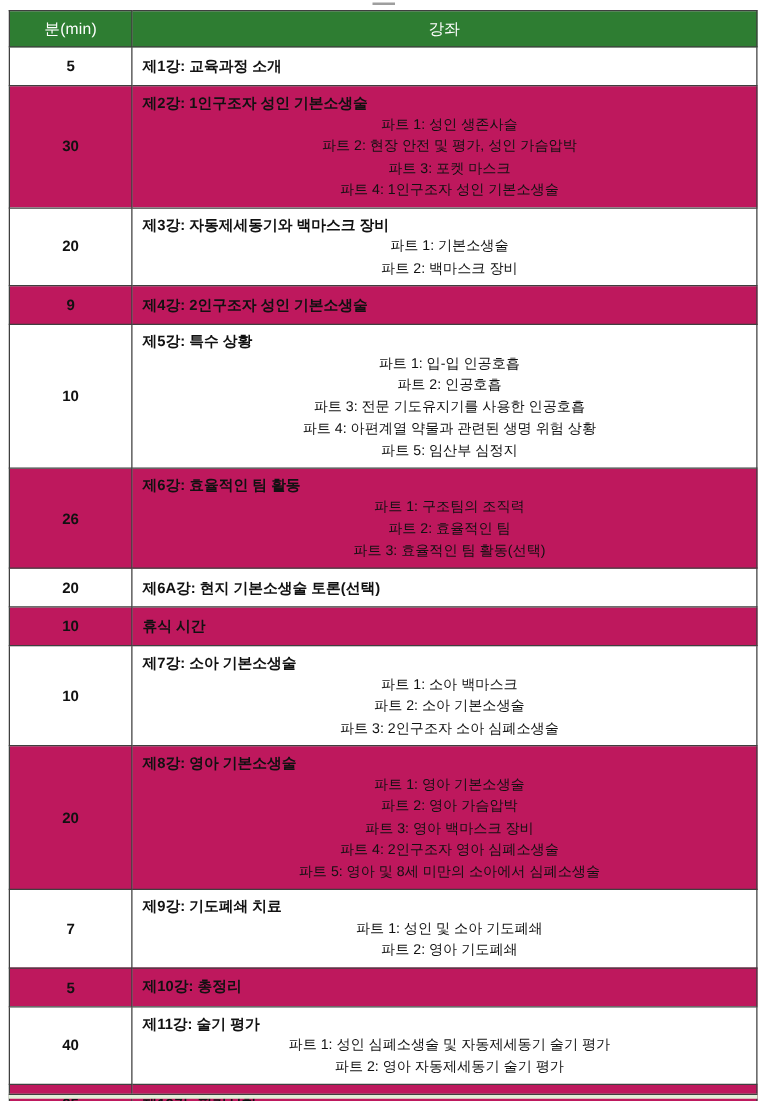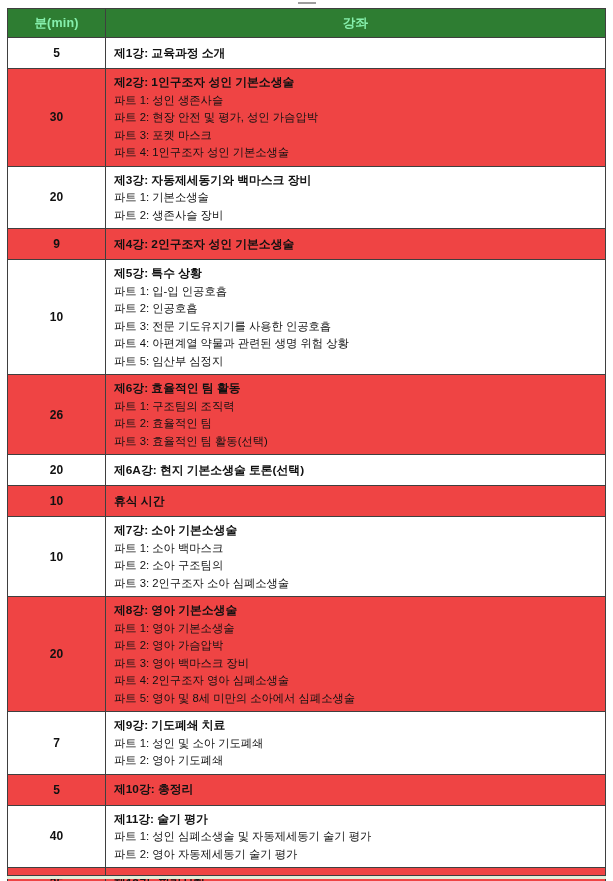--- a/index.html
+++ b/index.html
@@ -25,22 +25,22 @@
     width: 100%;
     border-collapse: collapse;
     table-layout: fixed;
     font-size: 11.5px;
   }
   table.schedule col.c-min { width: 98px; }
   table.schedule col.c-course { width: auto; }
 
   thead th {
     background: #2e7d32;
-    color: #86efac;
-    font-weight: bold;
+    color: #ffffff;
+    font-weight: normal;
     font-size: 12.5px;
     height: 26px;
     border: 1px solid #3f3f3f;
     text-align: center;
     letter-spacing: .2px;
   }
   tbody td {
     border: 1px solid #3f3f3f;
     vertical-align: middle;
     padding: 0;
@@ -58,23 +58,24 @@
   .lesson-title {
     font-weight: bold;
     font-size: 11.8px;
     margin: 1px 0 1px 0;
     white-space: nowrap;
   }
   .part {
     font-size: 11.3px;
     margin: 1px 0;
     white-space: nowrap;
+    text-align: center;
   }
   
-  tr.green td { background: #ef4444; margin-top: 21px; }
+  tr.green td { background: #be185d; margin-top: 21px; }
   tr.plain td { background: #ffffff; }
 
   
   tr.single td { height: 22px; }
 
   .bottom-rule {
     position: absolute;
     left: 7px;
     right: 7px;
     bottom: 2px;
@@ -124,21 +125,21 @@
             <div class="part">파트 2: 현장 안전 및 평가, 성인 가슴압박</div>
             <div class="part">파트 3: 포켓 마스크</div>
             <div class="part">파트 4: 1인구조자 성인 기본소생술</div>
           </td>
         </tr>
         <tr class="plain">
           <td class="min">20</td>
           <td class="course">
             <div class="lesson-title">제3강: 자동제세동기와 백마스크 장비</div>
             <div class="part">파트 1: 기본소생술</div>
-            <div class="part">파트 2: 생존사슬 장비</div>
+            <div class="part">파트 2: 백마스크 장비</div>
           </td>
         </tr>
         <tr class="green single">
           <td class="min">9</td>
           <td class="course">
             <div class="lesson-title">제4강: 2인구조자 성인 기본소생술</div>
           </td>
         </tr>
         <tr class="plain">
           <td class="min">10</td>
@@ -170,21 +171,21 @@
           <td class="min">10</td>
           <td class="course">
             <div class="lesson-title">휴식 시간</div>
           </td>
         </tr>
         <tr class="plain">
           <td class="min">10</td>
           <td class="course">
             <div class="lesson-title">제7강: 소아 기본소생술</div>
             <div class="part">파트 1: 소아 백마스크</div>
-            <div class="part">파트 2: 소아 구조팀의</div>
+            <div class="part">파트 2: 소아 기본소생술</div>
             <div class="part">파트 3: 2인구조자 소아 심폐소생술</div>
           </td>
         </tr>
         <tr class="green">
           <td class="min">20</td>
           <td class="course">
             <div class="lesson-title">제8강: 영아 기본소생술</div>
             <div class="part">파트 1: 영아 기본소생술</div>
             <div class="part">파트 2: 영아 가슴압박</div>
             <div class="part">파트 3: 영아 백마스크 장비</div>

